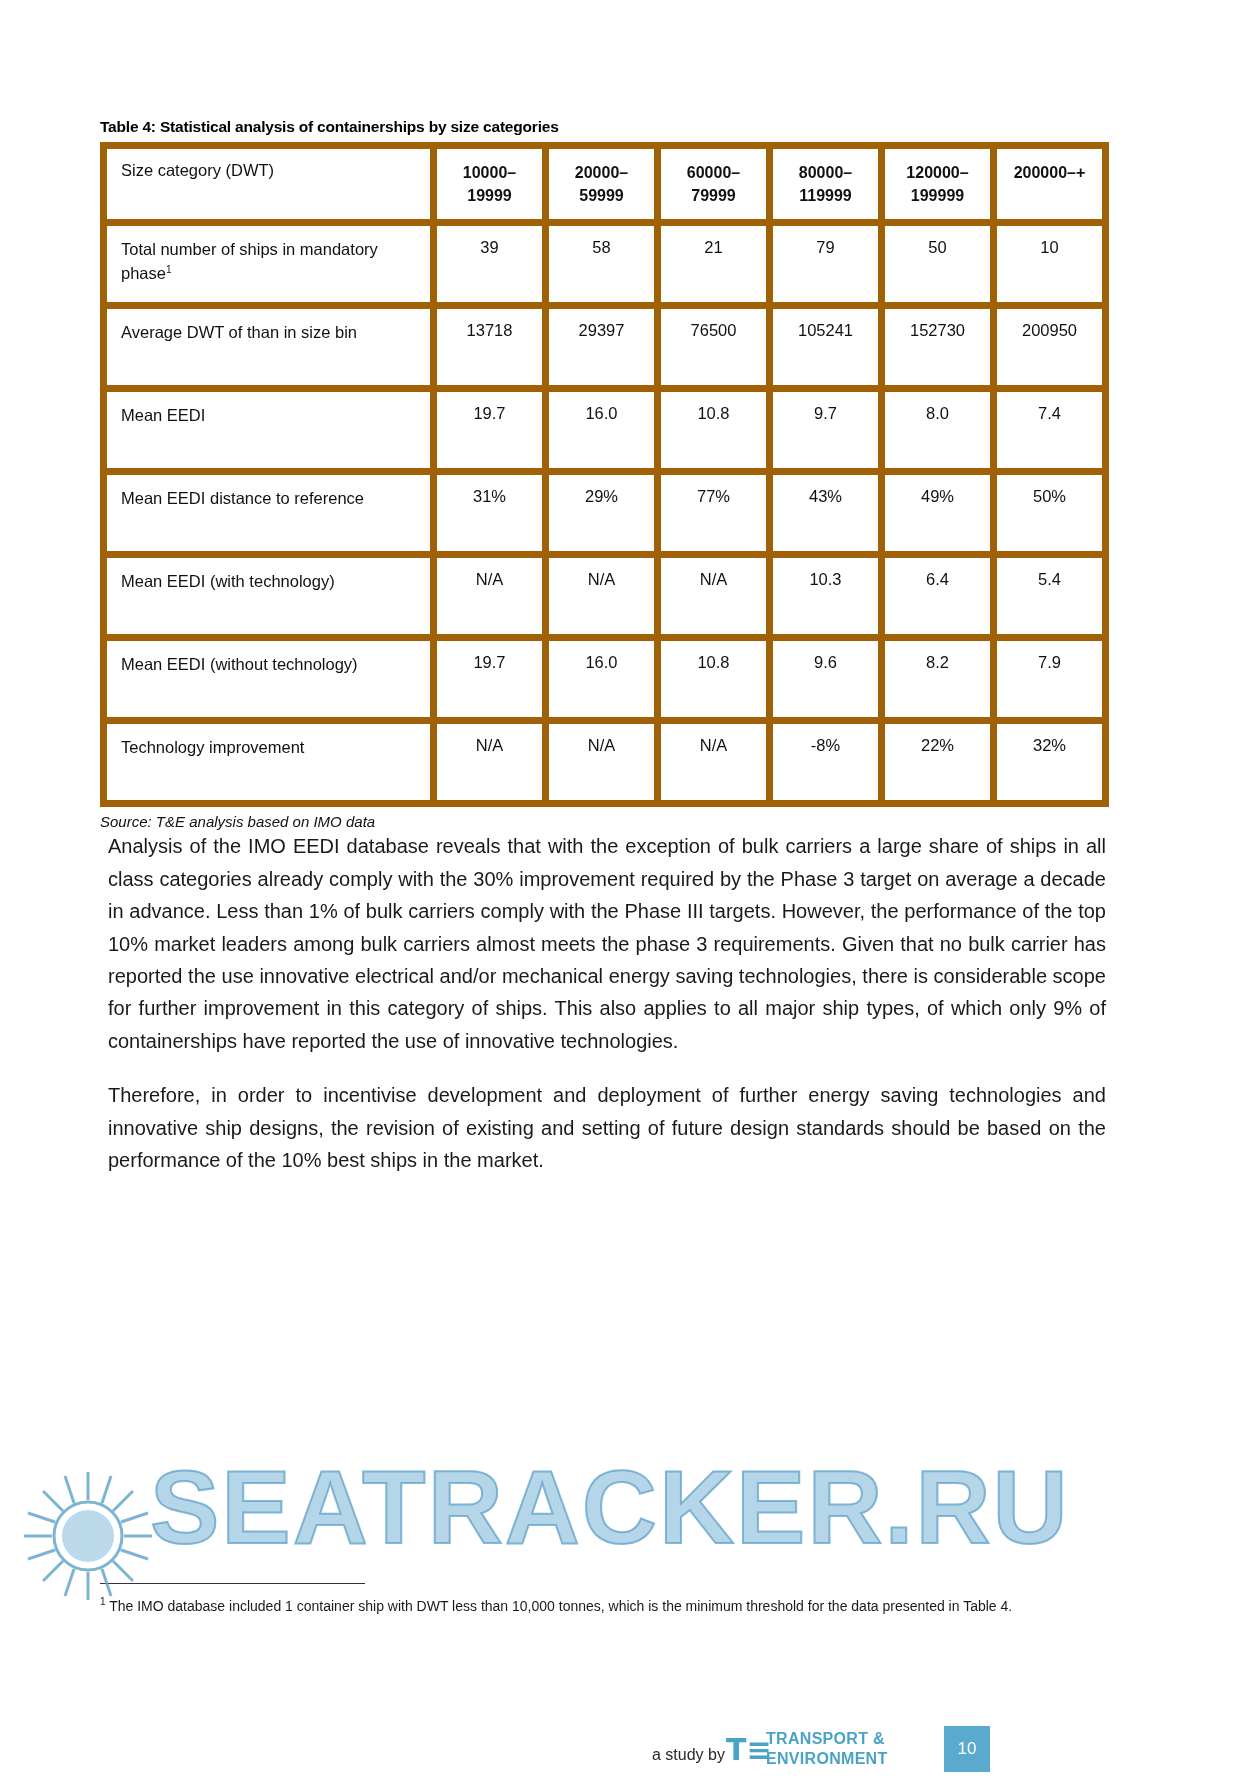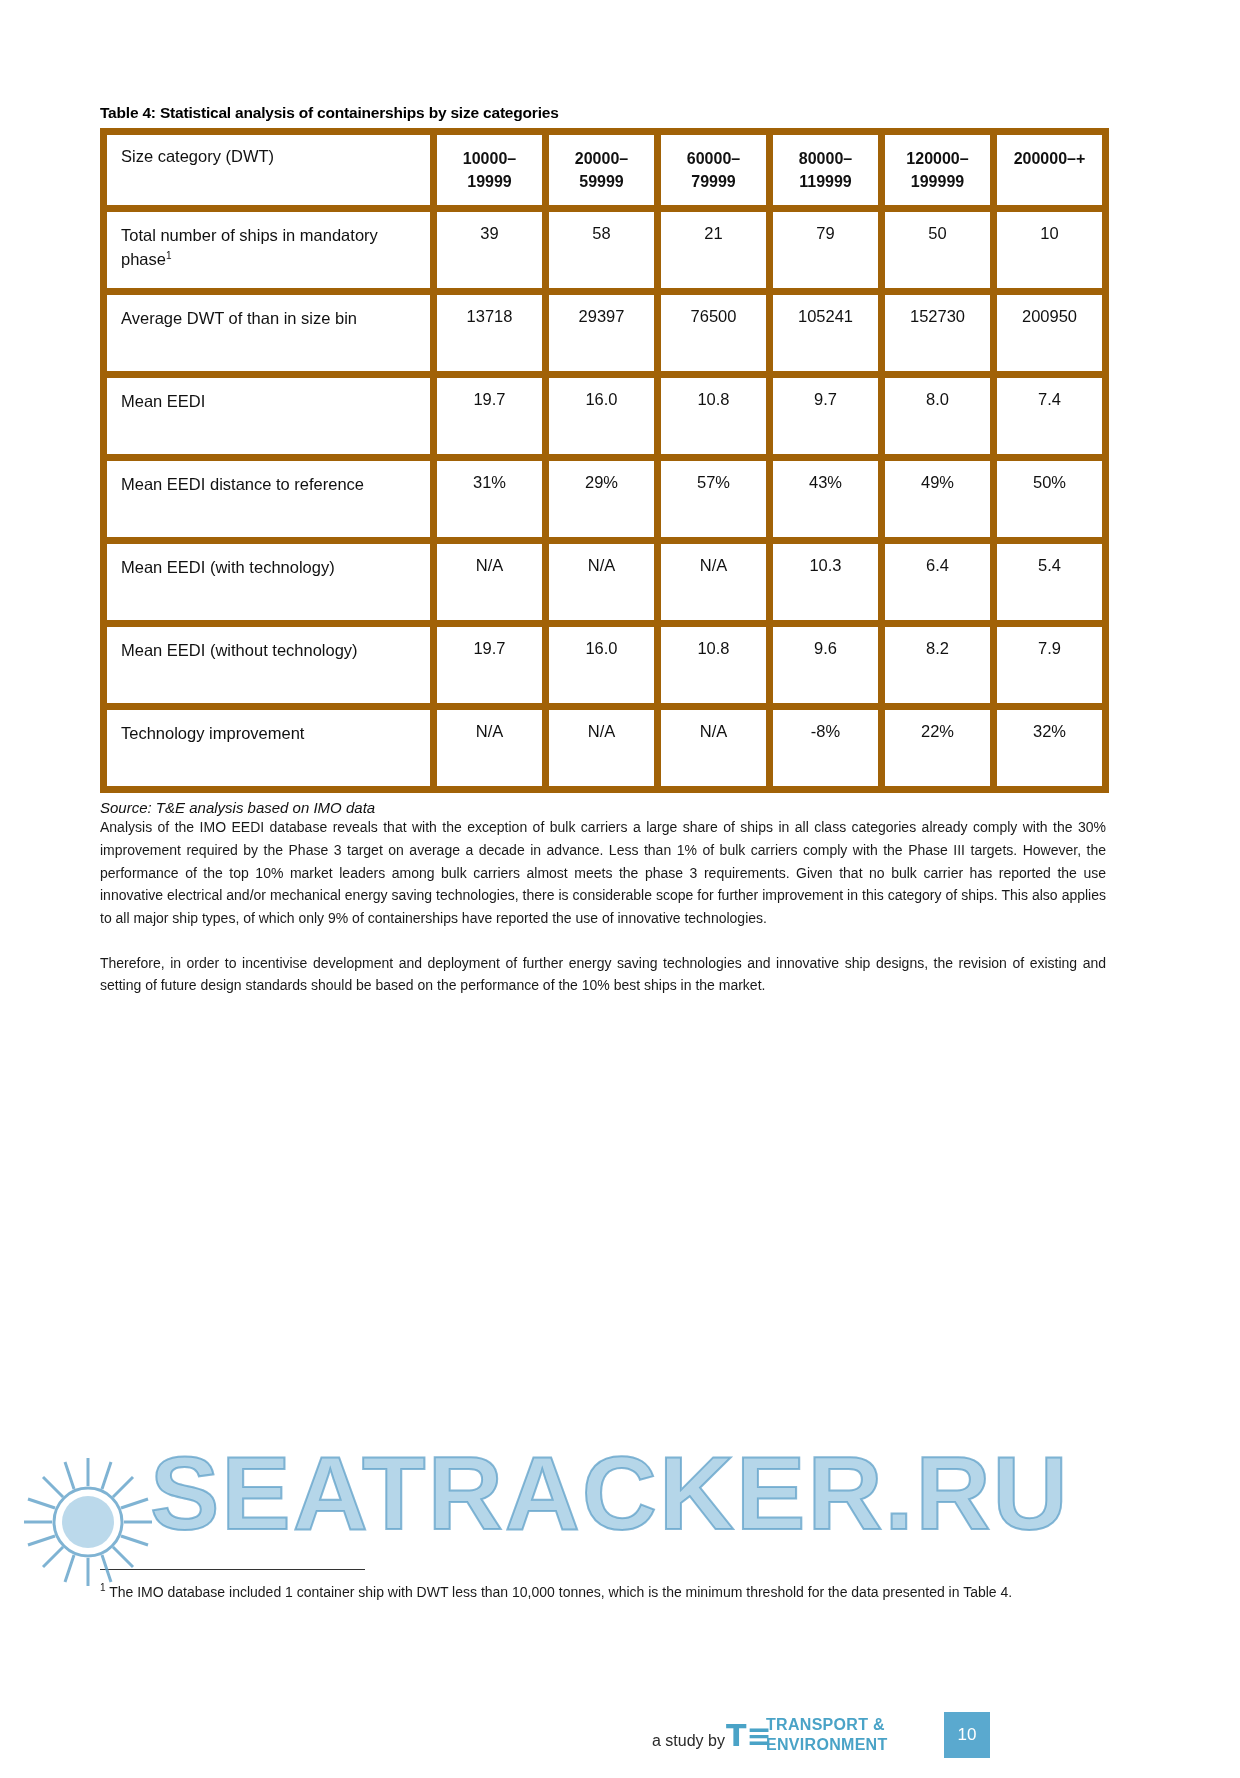--- a/index.html
+++ b/index.html
@@ -10,21 +10,21 @@
   body {
     width: 1240px;
     height: 1778px;
     position: relative;
     font-family: "Liberation Sans", sans-serif;
     color: #1a1a1a;
     overflow: hidden;
   }
   .page {
     position: absolute;
-    left: 0; top: 4px;
+    left: 0; top: 18px;
     width: 1240px;
     height: 1440px;
   }
   .content {
     position: absolute;
     left: 100px;
     top: 100px;
     width: 1006px;
   }
   .table-caption {
@@ -76,24 +76,24 @@
     margin-top: 6px;
   }
   h2.section {
     font-size: 26px;
     font-weight: bold;
     letter-spacing: -0.3px;
     margin: 78px 0 26px 0;
     color: #000;
   }
   p.body {
-    font-size: 14px;
+    font-size: 20px;
     line-height: 1.62;
     text-align: justify;
-    margin: 0 0 22px 0;
+    margin: 0 0 22px 8px;
     color: #1a1a1a;
   }
   .sup {
     font-size: 10px;
     vertical-align: super;
   }
   .footnote-wrap {
     position: absolute;
     left: 100px;
     top: 1565px;
@@ -254,21 +254,21 @@
           <td class="val">16.0</td>
           <td class="val">10.8</td>
           <td class="val">9.7</td>
           <td class="val">8.0</td>
           <td class="val">7.4</td>
         </tr>
         <tr class="row-tall">
           <td class="rowlabel">Mean EEDI distance to reference</td>
           <td class="val">31%</td>
           <td class="val">29%</td>
-          <td class="val">57%</td>
+          <td class="val">77%</td>
           <td class="val">43%</td>
           <td class="val">49%</td>
           <td class="val">50%</td>
         </tr>
         <tr class="row-tall">
           <td class="rowlabel">Mean EEDI (with technology)</td>
           <td class="val">N/A</td>
           <td class="val">N/A</td>
           <td class="val">N/A</td>
           <td class="val">10.3</td>

